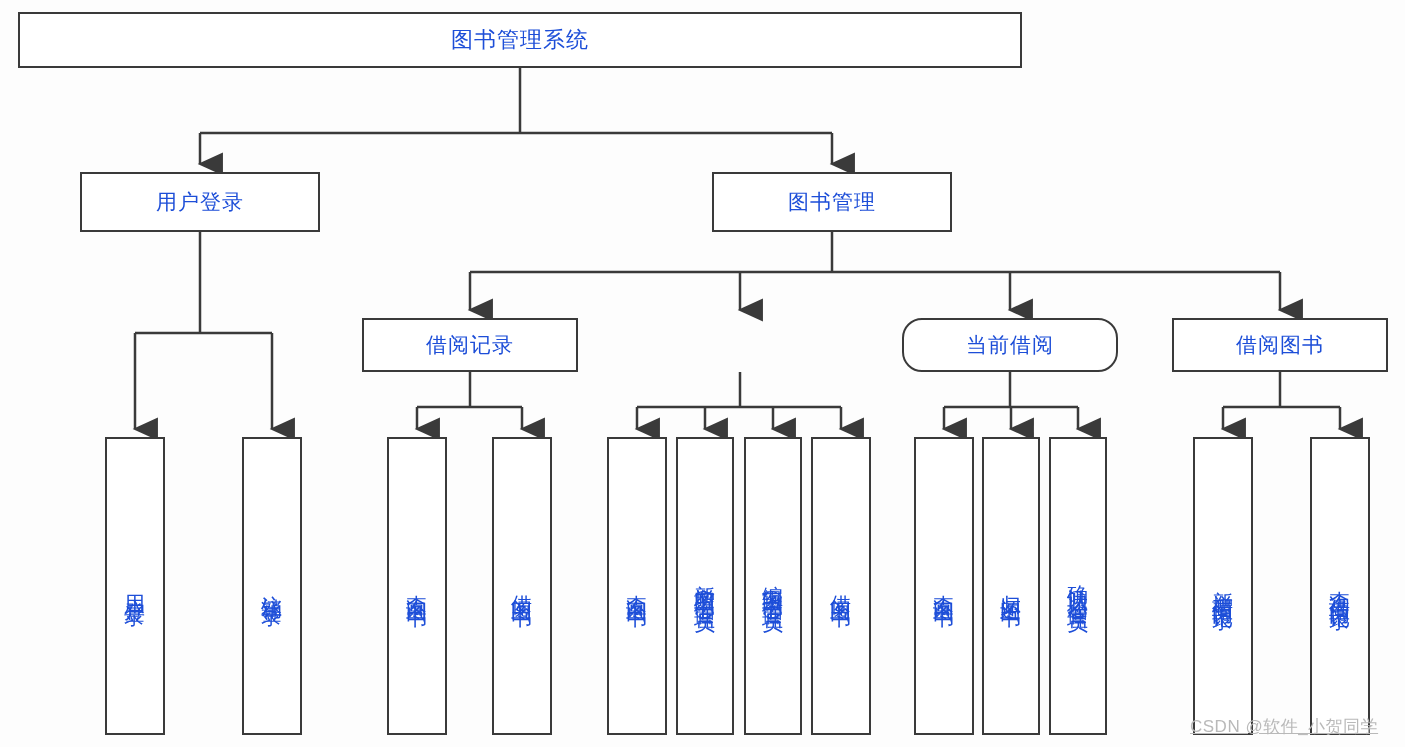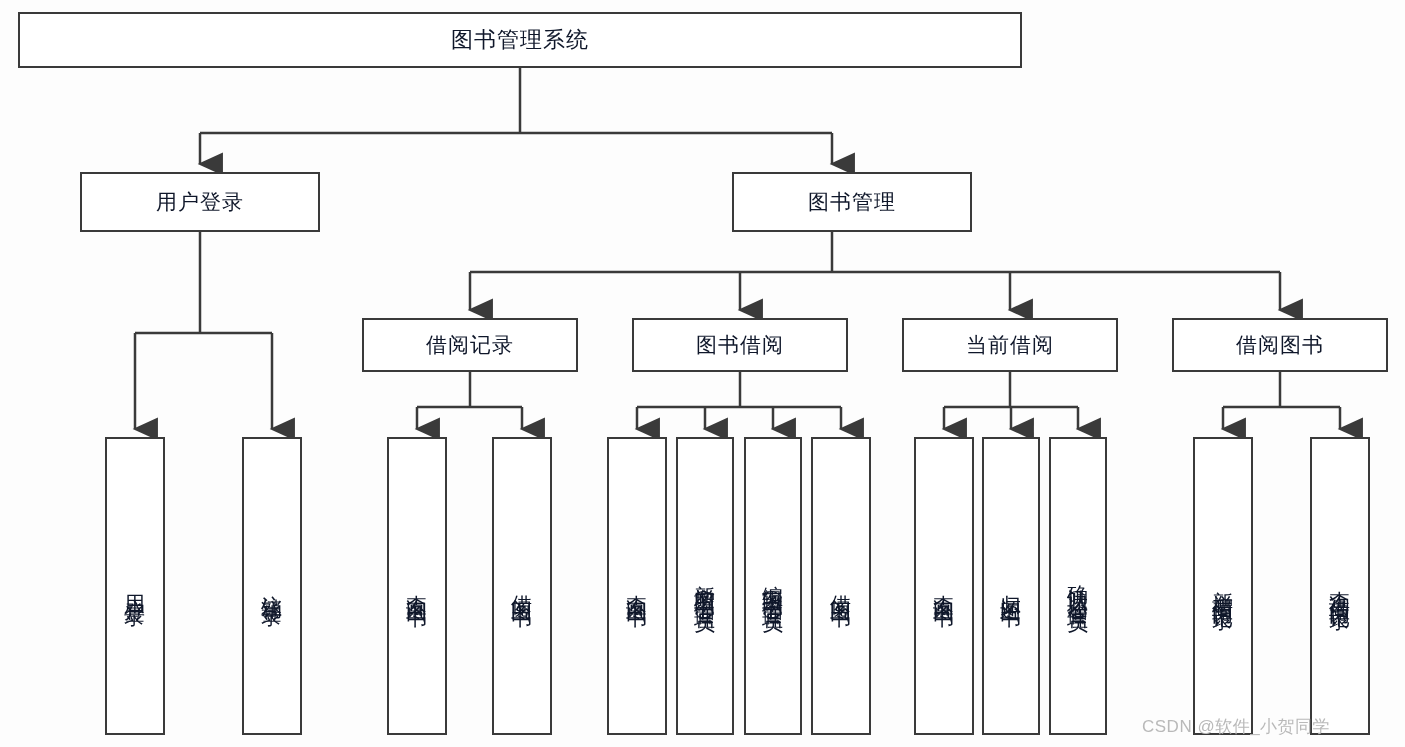--- a/index.html
+++ b/index.html
@@ -27,21 +27,21 @@
     pointer-events: none;
   }
   .node {
     position: absolute;
     box-sizing: border-box;
     border: 2.5px solid #3a3a3a;
     background: #ffffff;
     display: flex;
     align-items: center;
     justify-content: center;
-    color: #0f172a;
+    color: #1d4ed8;
   }
   .node.horiz {
     font-size: 21px;
     letter-spacing: 1px;
     line-height: 1.2;
   }
   .node.root {
     font-size: 22px;
   }
   .node.leaf {
@@ -123,31 +123,28 @@
     </g>
   </svg>
 
   <div class="node horiz root" style="left:18px; top:12px; width:1004px; height:56px;">
     <span>图书管理系统</span>
   </div>
 
   <div class="node horiz" style="left:80px; top:172px; width:240px; height:60px;">
     <span>用户登录</span>
   </div>
-  <div class="node horiz" style="left:712px; top:172px; width:240px; height:60px;margin-left:20px;">
+  <div class="node horiz" style="left:712px; top:172px; width:240px; height:60px;">
     <span>图书管理</span>
   </div>
 
   <div class="node horiz" style="left:362px; top:318px; width:216px; height:54px;">
     <span>借阅记录</span>
   </div>
-  <div class="node horiz" style="left:632px; top:318px; width:216px; height:54px;">
-    <span>图书借阅</span>
-  </div>
-  <div class="node horiz" style="left:902px; top:318px; width:216px; height:54px;">
+  <div class="node horiz" style="left:902px; top:318px; width:216px; height:54px;border-radius:20px;">
     <span>当前借阅</span>
   </div>
   <div class="node horiz" style="left:1172px; top:318px; width:216px; height:54px;">
     <span>借阅图书</span>
   </div>
 
   <div class="node leaf" style="left:105px; top:437px; width:60px; height:298px;">
     <span class="vlabel">用户登录</span>
   </div>
   <div class="node leaf" style="left:242px; top:437px; width:60px; height:298px;">
@@ -184,15 +181,15 @@
     <span class="vlabel">确认归还（管理员）</span>
   </div>
 
   <div class="node leaf" style="left:1193px; top:437px; width:60px; height:298px;">
     <span class="vlabel">新增借阅记录</span>
   </div>
   <div class="node leaf" style="left:1310px; top:437px; width:60px; height:298px;">
     <span class="vlabel">查询借阅记录</span>
   </div>
 
-  <div class="watermark" style="left:1142px; top:715px;">CSDN @软件_小贺同学</div>
+  <div class="watermark" style="left:1190px; top:715px;text-decoration:underline;">CSDN @软件_小贺同学</div>
 
 </div>
 
 </body></html>

